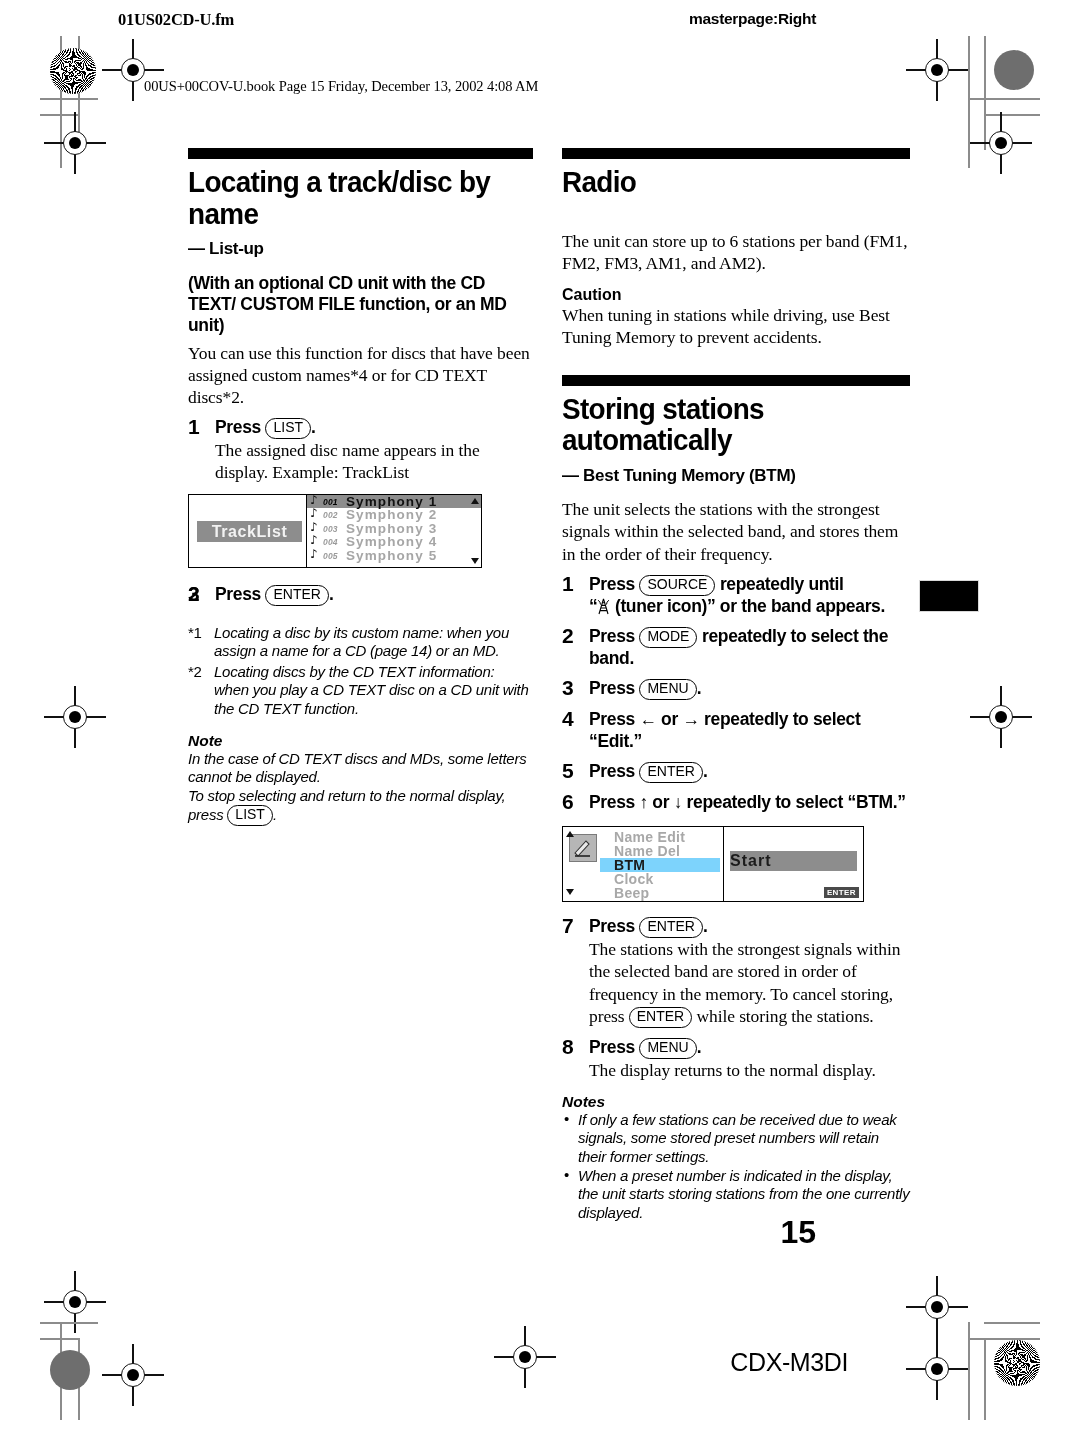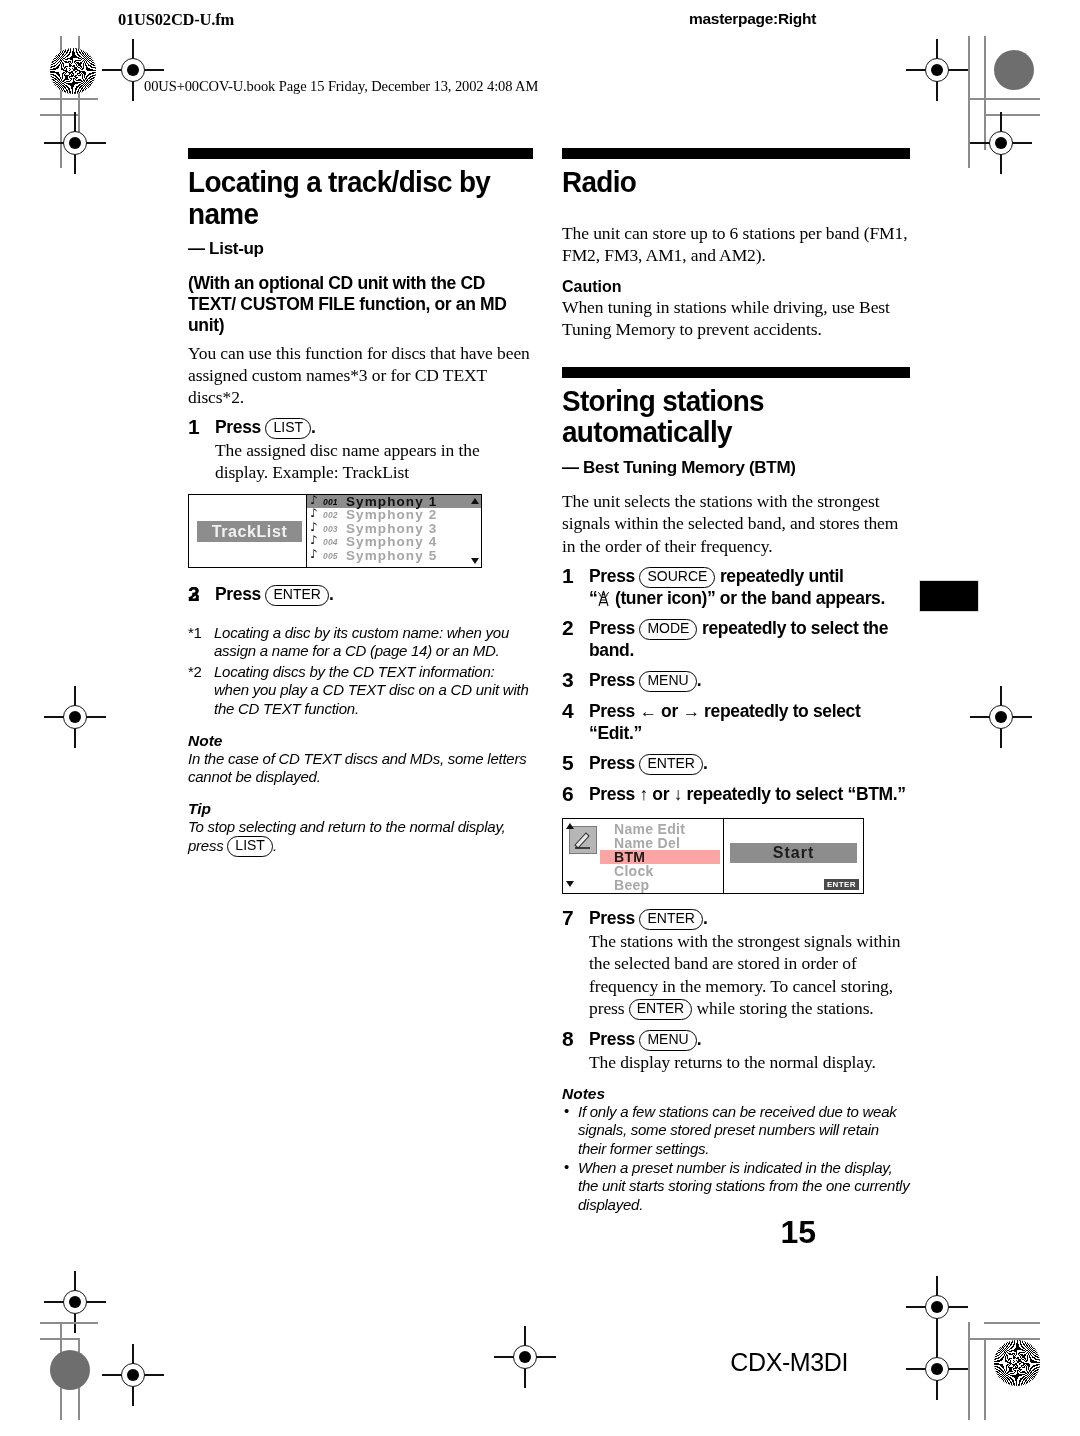--- a/index.html
+++ b/index.html
@@ -92,29 +92,29 @@
 
   
   .lcd2{width:300px;height:74px;border:1.5px solid #000;background:#fff;
         position:relative;margin:13px 0 14px 0;}
   .lcd2 .pen{position:absolute;left:6px;top:7px;width:26px;height:26px;background:#b6b6b6;
         border:1px solid #7a7a7a;}
   .lcd2 .pen svg{position:absolute;left:3px;top:3px;}
   .lcd2 .menu{position:absolute;left:37px;top:3px;width:120px;}
   .lcd2 .mi{height:14px;font-family:"Liberation Sans",sans-serif;font-weight:700;
         font-size:14px;line-height:14px;color:#a8a8a8;letter-spacing:.3px;padding-left:14px;}
-  .lcd2 .mi.sel{background:#fca5a5;color:#1a1a1a;}
+  .lcd2 .mi.sel{background:#7dd3fc;color:#1a1a1a;}
   .lcd2 .carU,.lcd2 .carD{position:absolute;left:3px;width:0;height:0;
         border-left:4px solid transparent;border-right:4px solid transparent;}
   .lcd2 .carU{top:4px;border-bottom:6px solid #111;}
   .lcd2 .carD{top:62px;border-top:6px solid #111;}
   .lcd2 .pane{position:absolute;left:160px;top:0;right:0;bottom:0;border-left:1.5px solid #000;}
   .lcd2 .start{position:absolute;left:6px;top:24px;right:6px;height:20px;background:#8d8d8d;
         font-family:"Liberation Sans",sans-serif;font-weight:700;font-size:16px;
-        line-height:20px;text-align:center;color:#1c1c1c;letter-spacing:1px;}
+        line-height:20px;text-align:left;color:#1c1c1c;letter-spacing:1px;}
   .lcd2 .entbtn{position:absolute;right:4px;bottom:3px;background:#4a4a4a;color:#fff;
         font-family:"Liberation Sans",sans-serif;font-size:8px;font-weight:700;
         padding:1px 3px;letter-spacing:.4px;}
 
   
   .pgno{position:absolute;right:112px;top:1214px;font-family:"Liberation Sans",sans-serif;
         font-weight:700;font-size:32px;}
   .model{position:absolute;right:80px;top:1348px;font-family:"Liberation Sans",sans-serif;
         font-size:25px;letter-spacing:-.4px;}
   .partno{position:absolute;right:148px;top:1462px;font-family:"Liberation Sans",sans-serif;
@@ -222,21 +222,21 @@
 
   <div class="fmname">01US02CD-U.fm</div>
   <div class="masterpage">masterpage:Right</div>
   <div class="bookline">00US+00COV-U.book  Page 15  Friday, December 13, 2002  4:08 AM</div>
 
   <div class="col col-left">
     <div class="rule"></div>
     <h1 class="sect">Locating a track/disc by name</h1>
     <div class="subdash">— List-up</div>
     <div class="boldintro">(With an optional CD unit with the CD TEXT/ CUSTOM FILE function, or an MD unit)</div>
-    <p class="body">You can use this function for discs that have been assigned custom names*3 or for CD TEXT discs*2.</p>
+    <p class="body">You can use this function for discs that have been assigned custom names*4 or for CD TEXT discs*2.</p>
 
     <div class="step">
       <span class="num">1</span>
       <span class="txt"><span>Press</span>
       <span class="key">LIST</span><span>.</span></span>
       <div class="desc">The assigned disc name appears in the display. Example: TrackList</div>
     </div>
 
     <div class="lcd1">
       <div class="discname">TrackList</div>
@@ -288,29 +288,28 @@
       <span>Locating a disc by its custom name: when you assign a name for a CD (page 14) or an MD.</span>
     </div>
     <div class="fn">
       <span class="mark">*2</span>
       <span>Locating discs by the CD TEXT information: when you play a CD TEXT disc on a CD unit with the CD TEXT function.</span>
     </div>
 
     <div class="nh">Note</div>
     <p class="nb">In the case of CD TEXT discs and MDs, some letters cannot be displayed.</p>
 
-    <div class="nh">Tip</div>
     <p class="nb"><span>To stop selecting and return to the normal display, press</span>
       <span class="key" style="font-style:normal">LIST</span><span>.</span></p>
   </div>
 
   <div class="col col-right">
     <div class="rule"></div>
     <h1 class="sect">Radio</h1>
-    <p class="body" style="margin-top:24px;">The unit can store up to 6 stations per band (FM1, FM2, FM3, AM1, and AM2).</p>
+    <p class="body" style="margin-top:32px;">The unit can store up to 6 stations per band (FM1, FM2, FM3, AM1, and AM2).</p>
     <div class="caution-h">Caution</div>
     <p class="body">When tuning in stations while driving, use Best Tuning Memory to prevent accidents.</p>
 
     <div class="rule" style="margin-top:26px;"></div>
     <h1 class="sect">Storing stations automatically</h1>
     <div class="subdash" style="margin:10px 0 12px 0;">— Best Tuning Memory (BTM)</div>
     <p class="body">The unit selects the stations with the strongest signals within the selected band, and stores them in the order of their frequency.</p>
 
     <div class="step">
       <span class="num">1</span>

